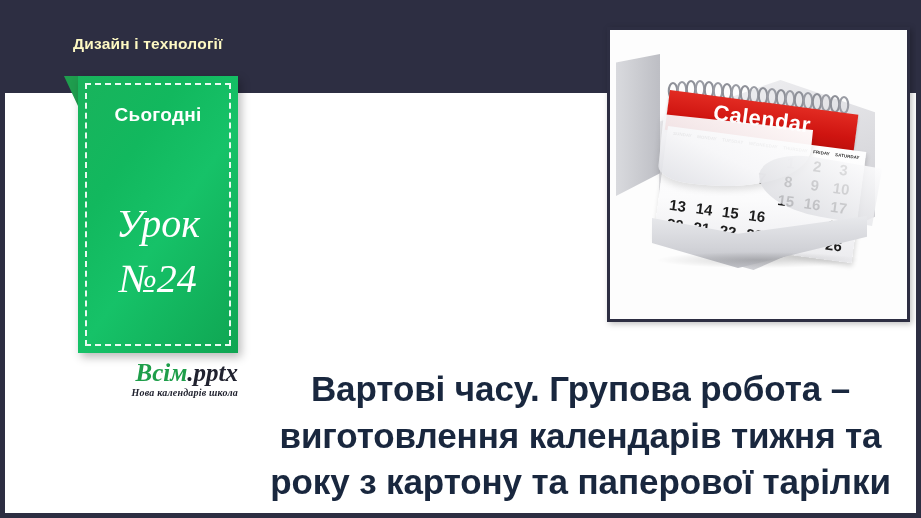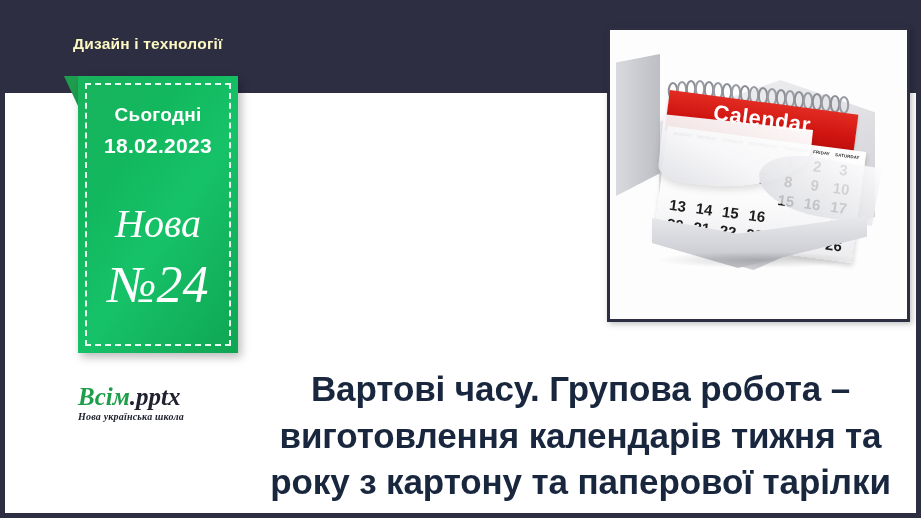--- a/index.html
+++ b/index.html
@@ -62,27 +62,27 @@
   .card-lesson-word{
     position:absolute; left:0; top:128px; width:100%;
     text-align:center; color:#ffffff;
     font-family:"Liberation Serif", serif;
     font-style:italic; font-size:40px; line-height:1;
   }
   .card-lesson-num{
     position:absolute; left:0; top:183px; width:100%;
     text-align:center; color:#ffffff;
     font-family:"Liberation Serif", serif;
-    font-style:italic; font-size:52px; line-height:1;
+    font-style:italic; font-size:40px; line-height:1;
   }
 
   
   .brand{
     position:absolute; left:78px; top:360px;
-    width:160px; text-align:left;margin-top:24px;
+    width:160px; text-align:right;
   }
   .brand-main{
     font-family:"Liberation Serif", serif;
     font-style:italic; font-weight:bold;
     font-size:25px; line-height:1.05; white-space:nowrap;
   }
   .brand-main .b-green{ color:#1e9e4a; }
   .brand-main .b-dark{ color:#20222f; }
   .brand-sub{
     font-family:"Liberation Serif", serif;
@@ -207,31 +207,30 @@
 <div class="header-band"></div>
 <div class="subject-title">Дизайн і технології</div>
 
 <div class="content-panel"></div>
 
 <div class="lesson-card-wrap">
   <div class="ribbon-tail"></div>
   <div class="lesson-card">
     <div class="dash-border"></div>
     <div class="card-today">Сьогодні</div>
-    <div class="card-date">18.02.2023</div>
-    <div class="card-lesson-word">Нова</div>
+    <div class="card-lesson-word">Урок</div>
     <div class="card-lesson-num">№24</div>
   </div>
 </div>
 
 <div class="brand">
   <div class="brand-main">
     <span class="b-green">Всім</span><span class="b-dark">.pptx</span>
   </div>
-  <div class="brand-sub">Нова українська школа</div>
+  <div class="brand-sub">Нова календарів школа</div>
 </div>
 
 <div class="picture-frame">
   <div class="cal-stage">
 
     <div class="tent">
       <div class="tent-back"></div>
     </div>
 
     <div class="cal-spine"></div>

